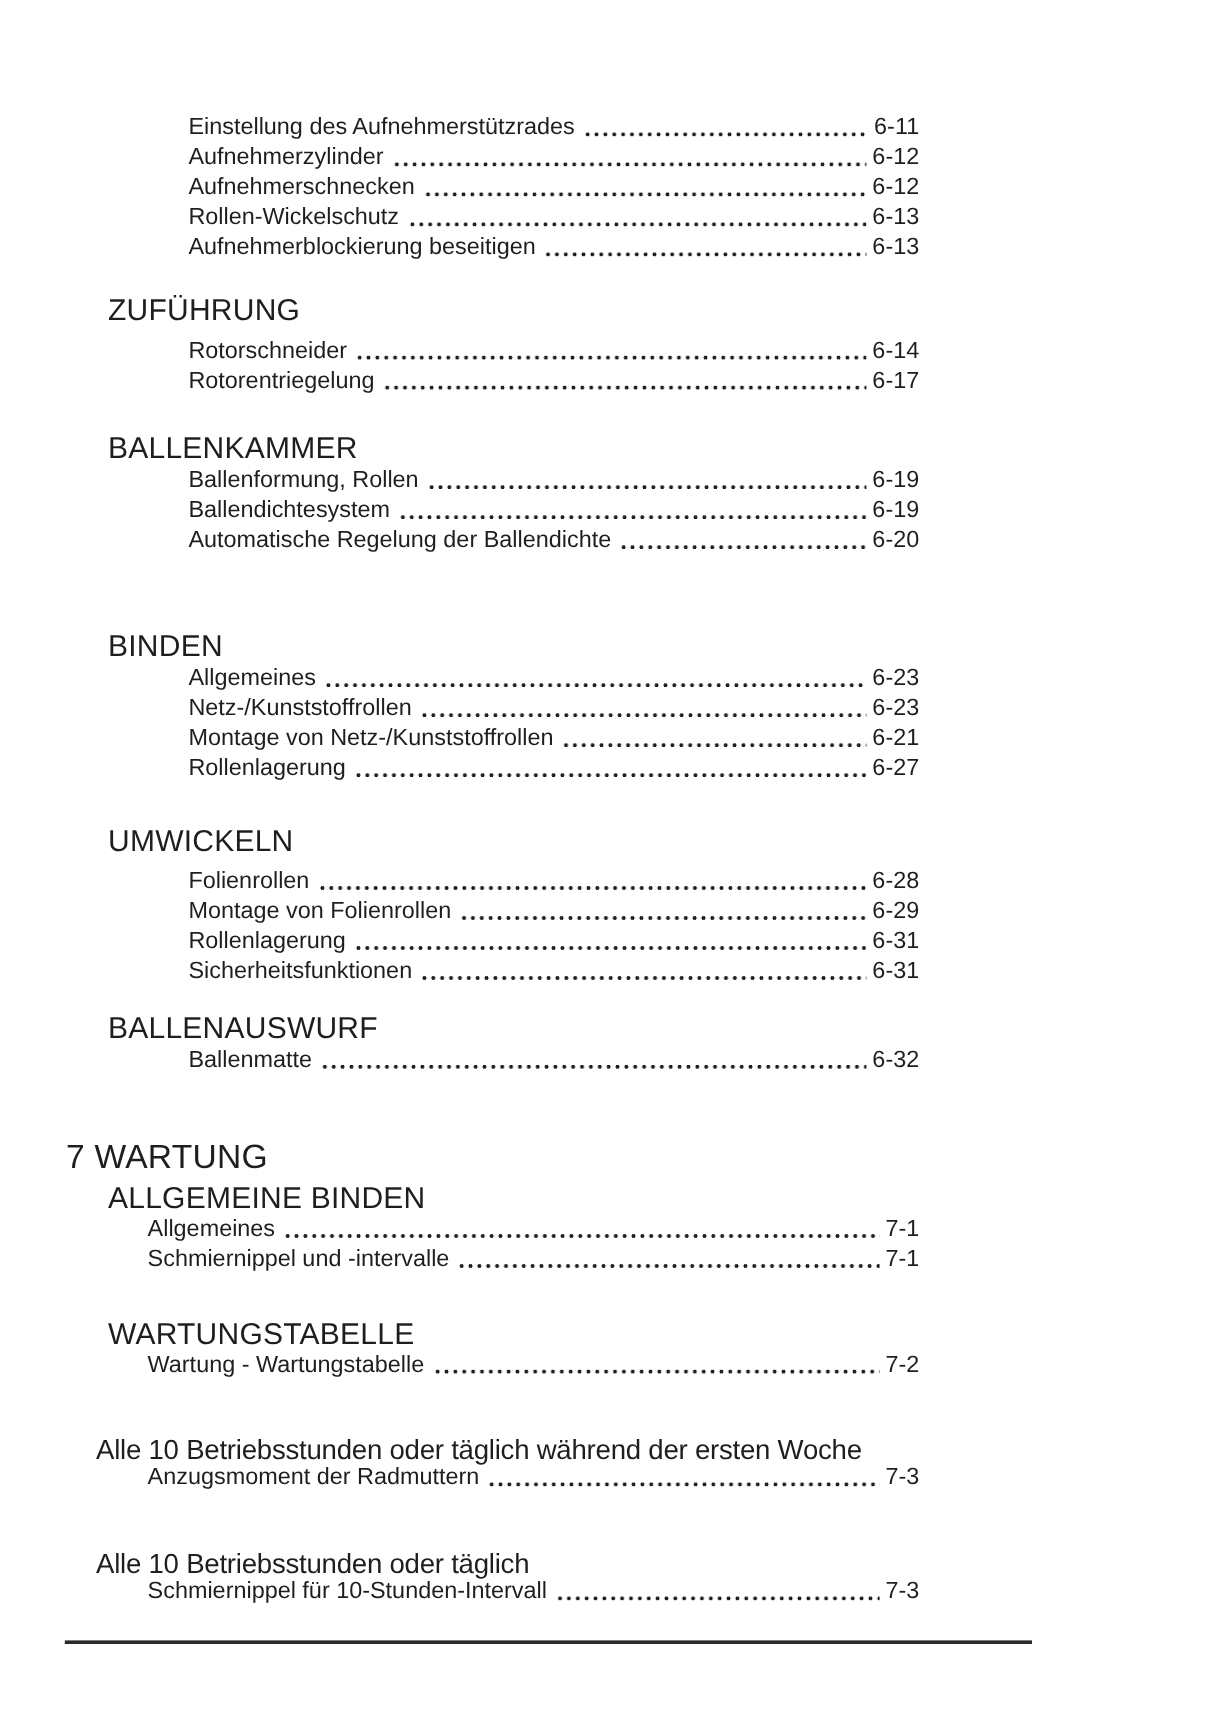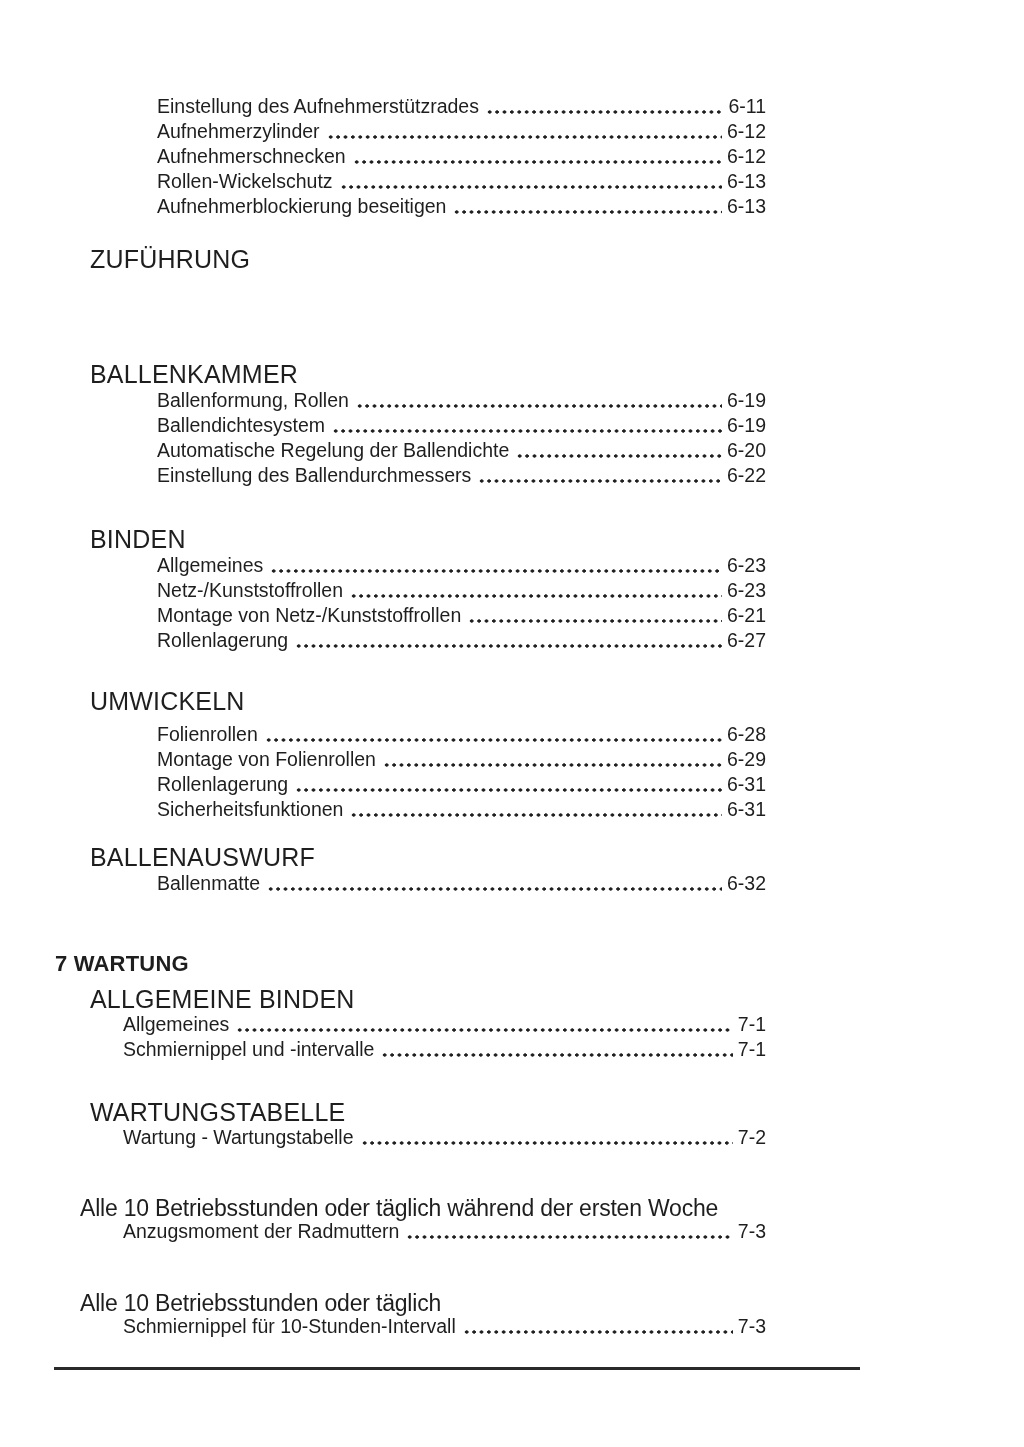--- a/index.html
+++ b/index.html
@@ -3,21 +3,21 @@
 <meta charset="utf-8">
 <style>
   html,body { margin:0; padding:0; background:#ffffff; }
   .page {
     position:relative; width:860px; height:1447px; background:#ffffff;
     font-family:"Liberation Sans", sans-serif; color:#1e1e1e; overflow:hidden;
   }
   .abs { position:absolute; }
   
   .h-sec  { left:90px; margin:0; font-size:25px; line-height:30px; font-weight:400; letter-spacing:0.2px; white-space:nowrap; }
-  .h-chap { left:55px; margin:0; font-size:22px; line-height:34px; font-weight:700; letter-spacing:0.2px; white-space:nowrap; }
+  .h-chap { left:55px; margin:0; font-size:28px; line-height:34px; font-weight:400; letter-spacing:0.2px; white-space:nowrap; }
   .h-big  { left:76px; margin:4px; font-size:23px; line-height:34px; font-weight:400; letter-spacing:-0.2px; white-space:nowrap; }
   
   .grp { right:94px; }
   .g6  { left:157px; }
   .g7  { left:123px; }
   .row { display:flex; align-items:baseline; font-size:19.5px; line-height:25px; }
   .title { white-space:nowrap; }
   .page-num { white-space:nowrap;text-align:right; }
   .leader {
     flex:1 1 auto; min-width:18px; align-self:flex-end;
@@ -54,43 +54,50 @@
       <span class="page-num">6-13</span>
     </div>
     <div class="row">
       <span class="title">Aufnehmerblockierung beseitigen</span>
       <span class="leader"></span>
       <span class="page-num">6-13</span>
     </div>
   </div>
 
   <h2 class="abs h-sec" style="top:244px">ZUFÜHRUNG</h2>
+  <div class="abs grp g6" style="top:280px">
+    <div class="row">
+      <span class="title">Rotorschneider</span>
+      <span class="leader"></span>
+      <span class="page-num">6-14</span>
+    </div>
+    <div class="row">
+      <span class="title">Rotorentriegelung</span>
+      <span class="leader"></span>
+      <span class="page-num">6-17</span>
+    </div>
+  </div>
 
   <h2 class="abs h-sec" style="top:359px">BALLENKAMMER</h2>
   <div class="abs grp g6" style="top:388px">
     <div class="row">
       <span class="title">Ballenformung, Rollen</span>
       <span class="leader"></span>
       <span class="page-num">6-19</span>
     </div>
     <div class="row">
       <span class="title">Ballendichtesystem</span>
       <span class="leader"></span>
       <span class="page-num">6-19</span>
     </div>
     <div class="row">
       <span class="title">Automatische Regelung der Ballendichte</span>
       <span class="leader"></span>
       <span class="page-num">6-20</span>
     </div>
-    <div class="row">
-      <span class="title">Einstellung des Ballendurchmessers</span>
-      <span class="leader"></span>
-      <span class="page-num">6-22</span>
-    </div>
   </div>
 
   <h2 class="abs h-sec" style="top:524px">BINDEN</h2>
   <div class="abs grp g6" style="top:553px">
     <div class="row">
       <span class="title">Allgemeines</span>
       <span class="leader"></span>
       <span class="page-num">6-23</span>
     </div>
     <div class="row">

